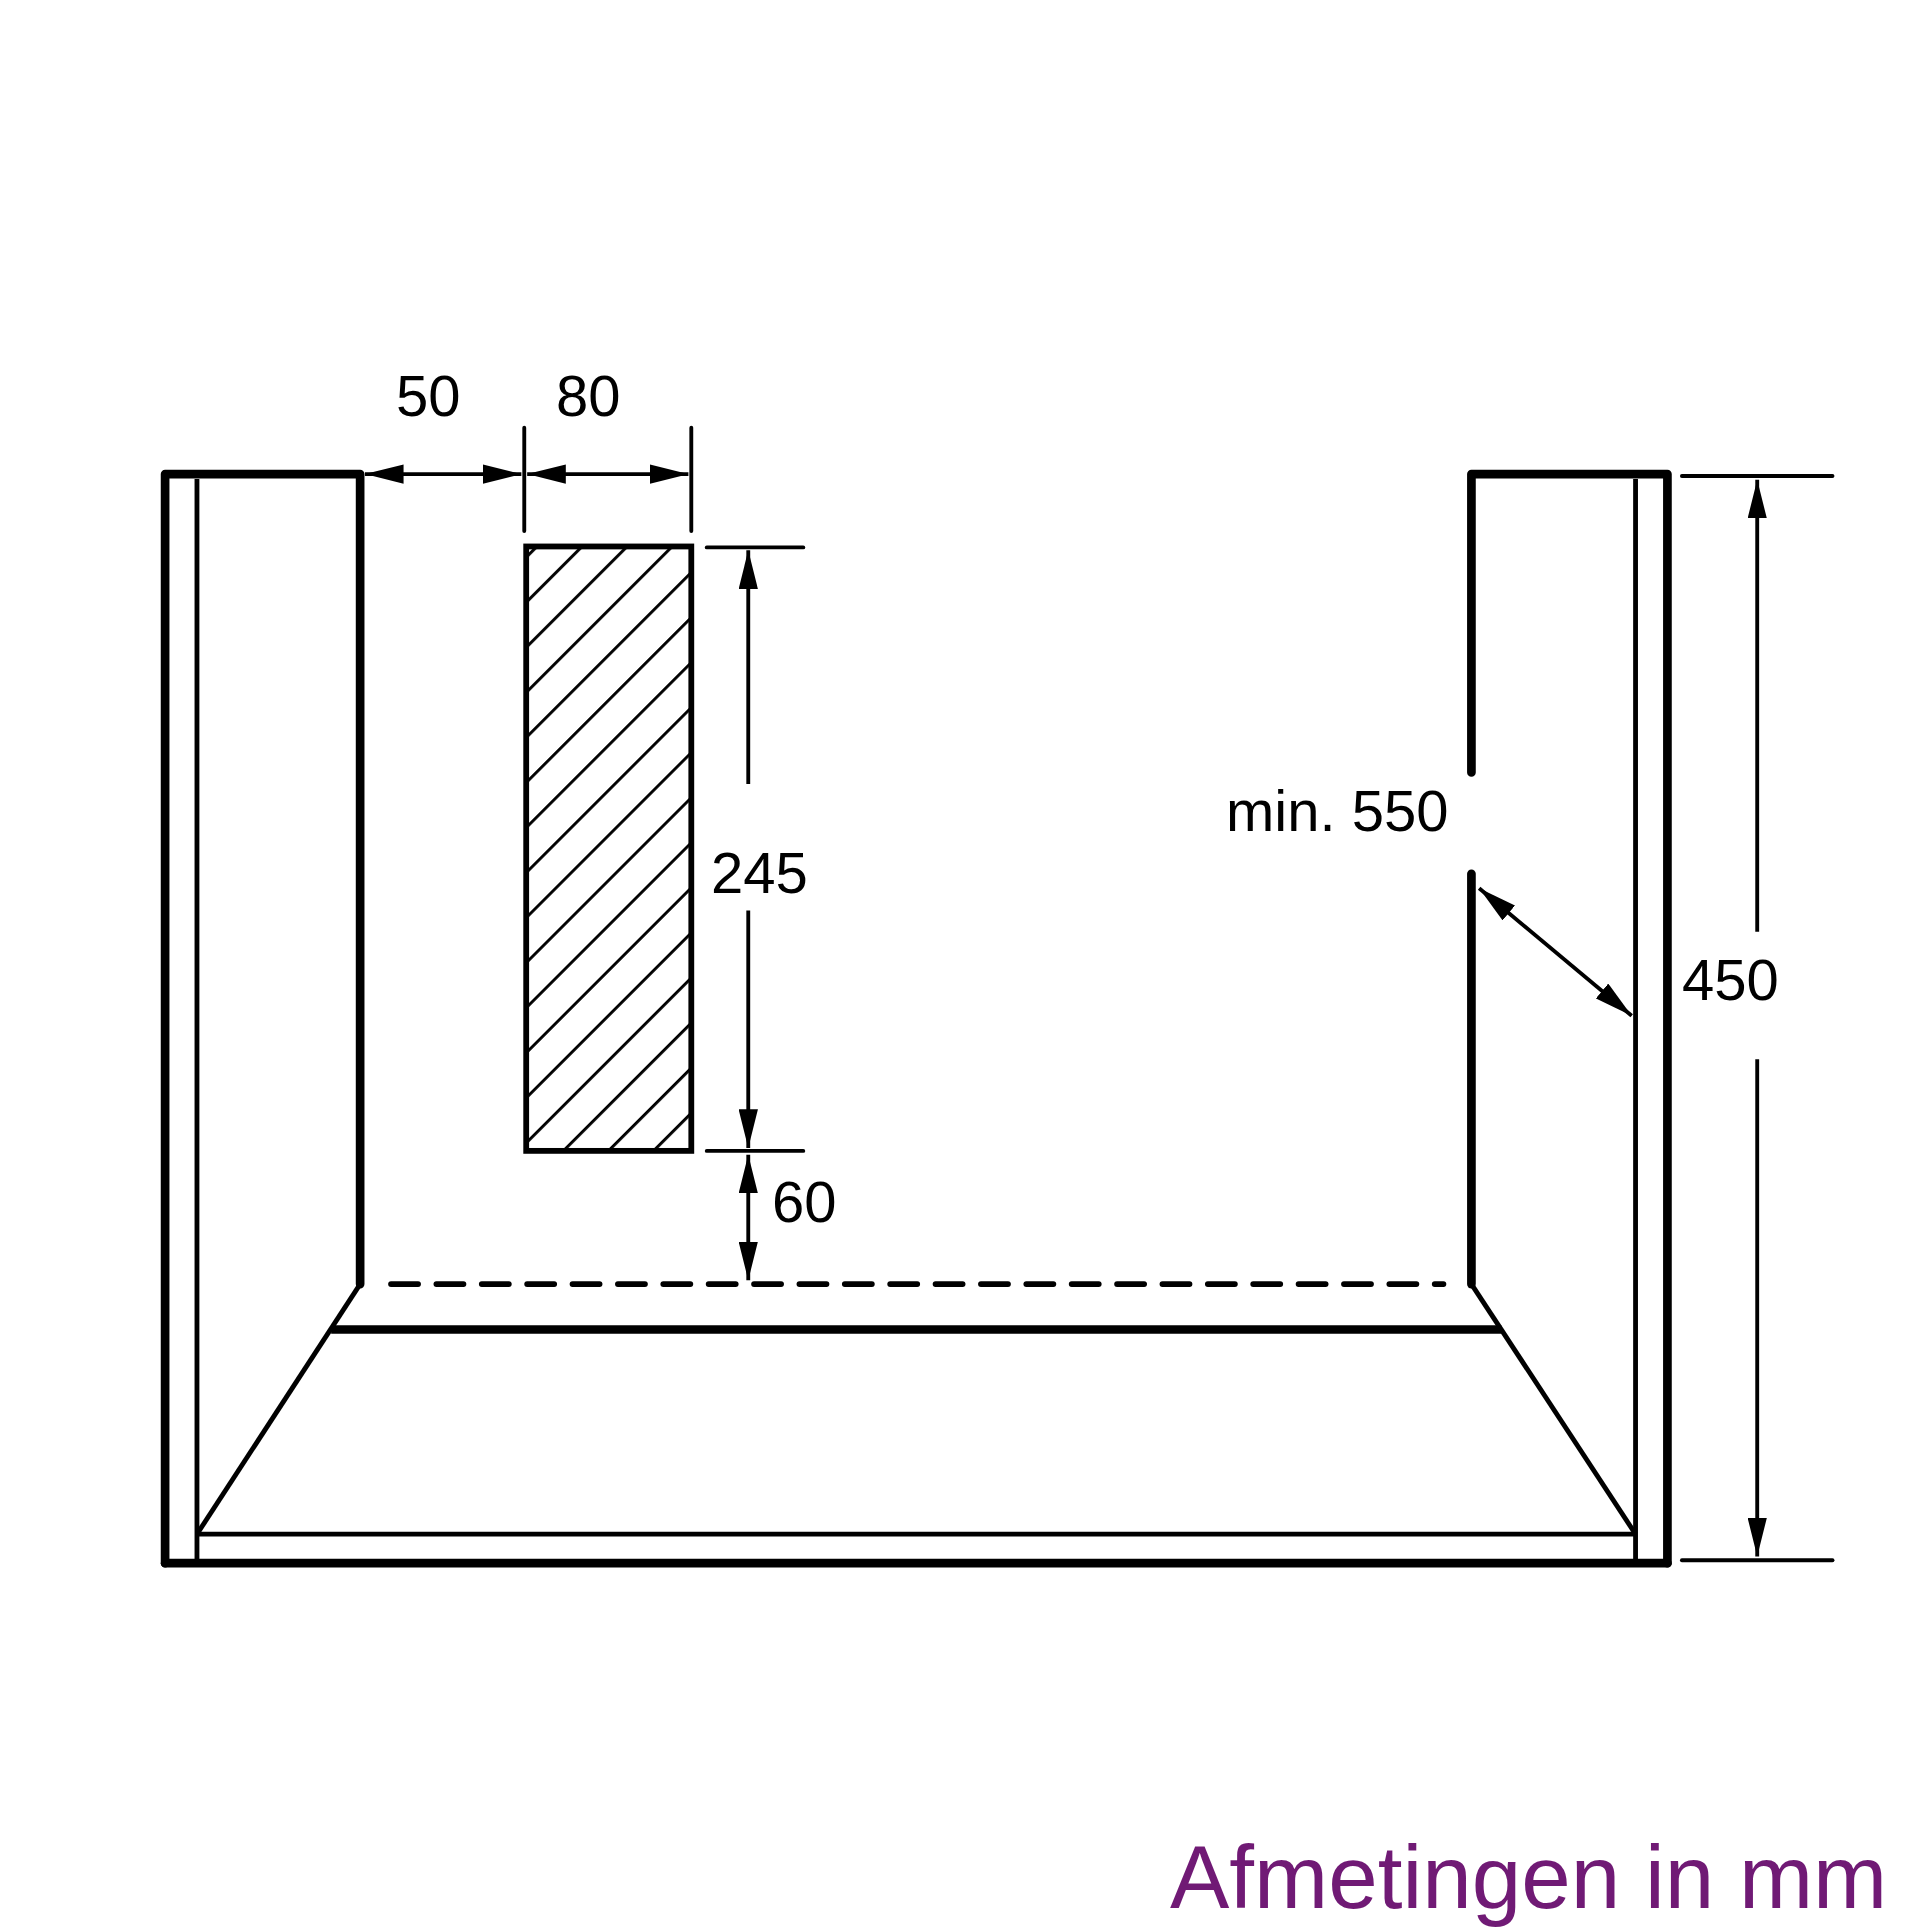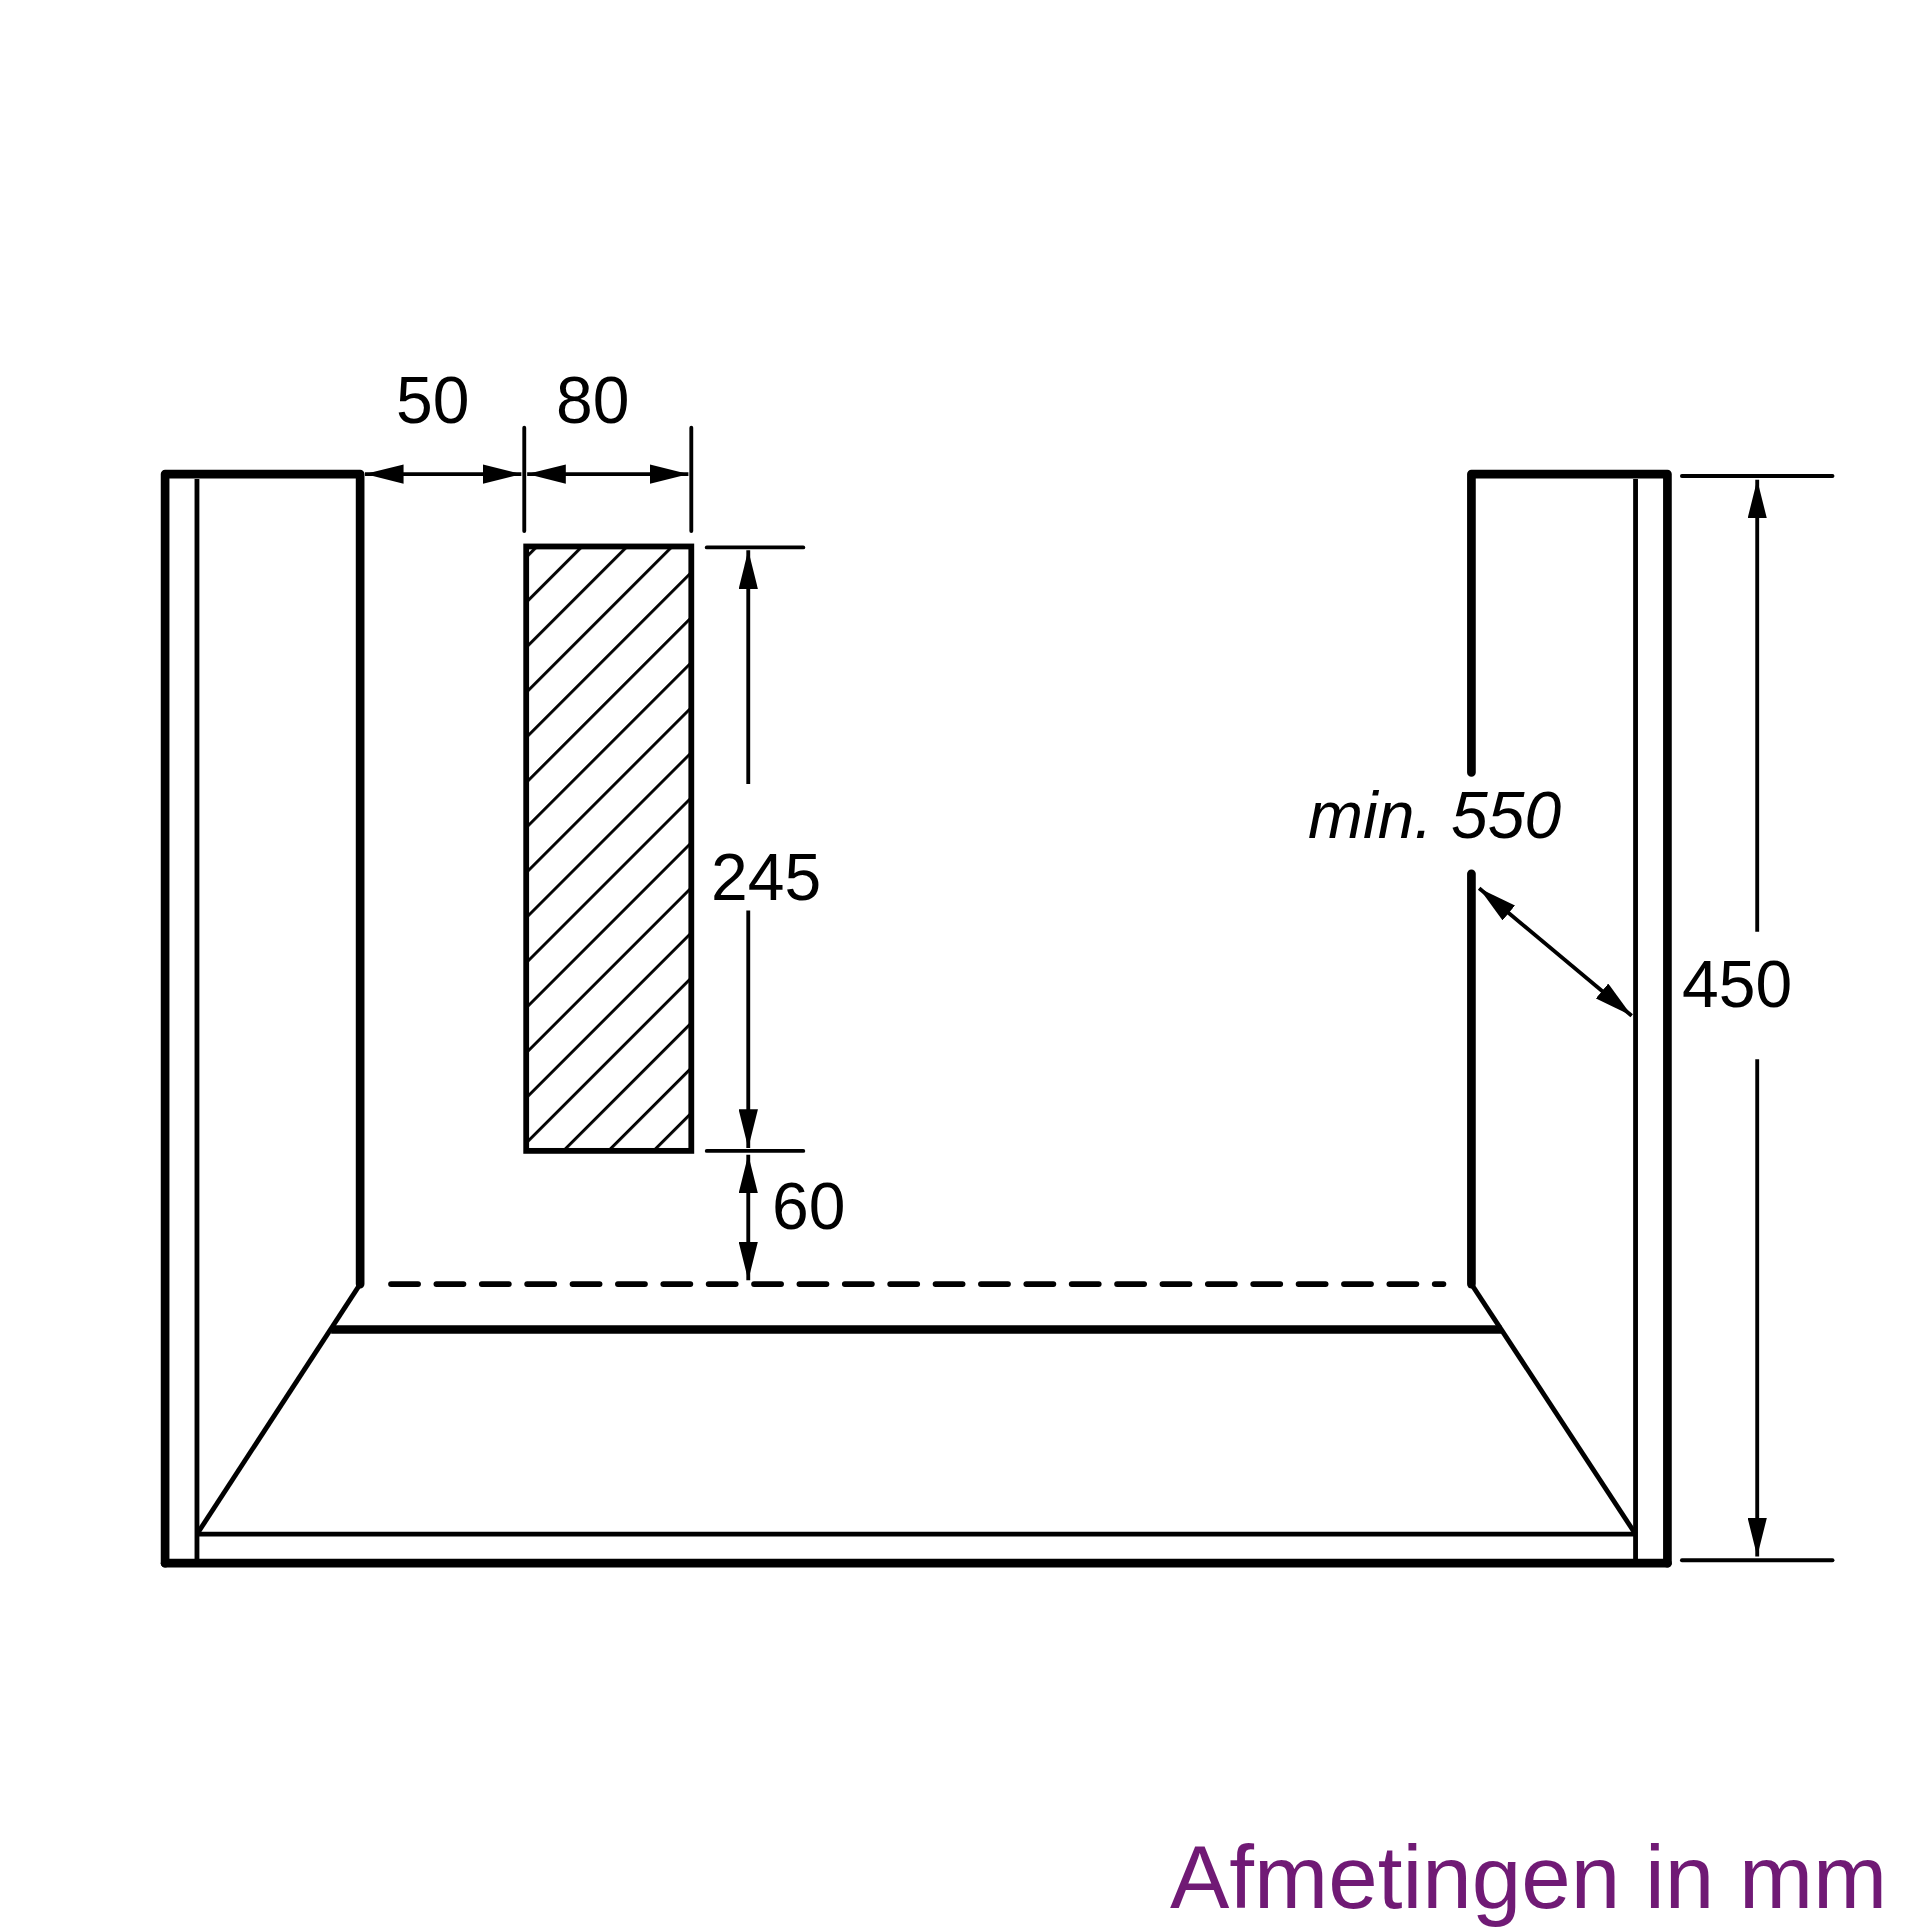--- a/index.html
+++ b/index.html
@@ -2,21 +2,21 @@
 <html><head>
   <meta charset="utf-8">
   <style>
     html, body { margin: 0; padding: 0; background: #ffffff; }
     body { width: 1931px; height: 1931px; position: relative; overflow: hidden; }
     #canvas { position: absolute; left: 0; top: 0; width: 1931px; height: 1931px; }
     .dim-label {
       position: absolute;
       font-family: "Liberation Sans", sans-serif;
       color: #000000;
-      font-size: 66px;
+      font-size: 58px;
       line-height: 1;
       white-space: nowrap;
     }
     .caption {
       position: absolute;
       font-family: "Liberation Sans", sans-serif;
       color: #701a75;
       font-size: 89px;
       line-height: 1;
       white-space: nowrap;
@@ -90,17 +90,17 @@
     <line x1="1742" y1="1616" x2="1898" y2="1616" stroke="#000" stroke-width="4" stroke-linecap="round"></line>
     <line x1="1820" y1="965" x2="1820" y2="497" stroke="#000" stroke-width="4" marker-end="url(#arrow)"></line>
     <line x1="1820" y1="1097" x2="1820" y2="1612" stroke="#000" stroke-width="4" marker-end="url(#arrow)"></line>
   </g>
 </svg>
 
 <div class="dim-label" style="left:396px; top:367px;">50</div>
 <div class="dim-label" style="left:556px; top:367px;">80</div>
 <div class="dim-label" style="left:711px; top:844px;">245</div>
 <div class="dim-label" style="left:772px; top:1173px;">60</div>
-<div class="dim-label" style="left:1308px; top:782px;font-style:italic;">min. 550</div>
+<div class="dim-label" style="left:1226px; top:782px;">min. 550</div>
 <div class="dim-label" style="left:1682px; top:951px;">450</div>
 
 <div class="caption" style="left:1170px; top:1833px;">Afmetingen in mm</div>
 
 
 </body></html>

